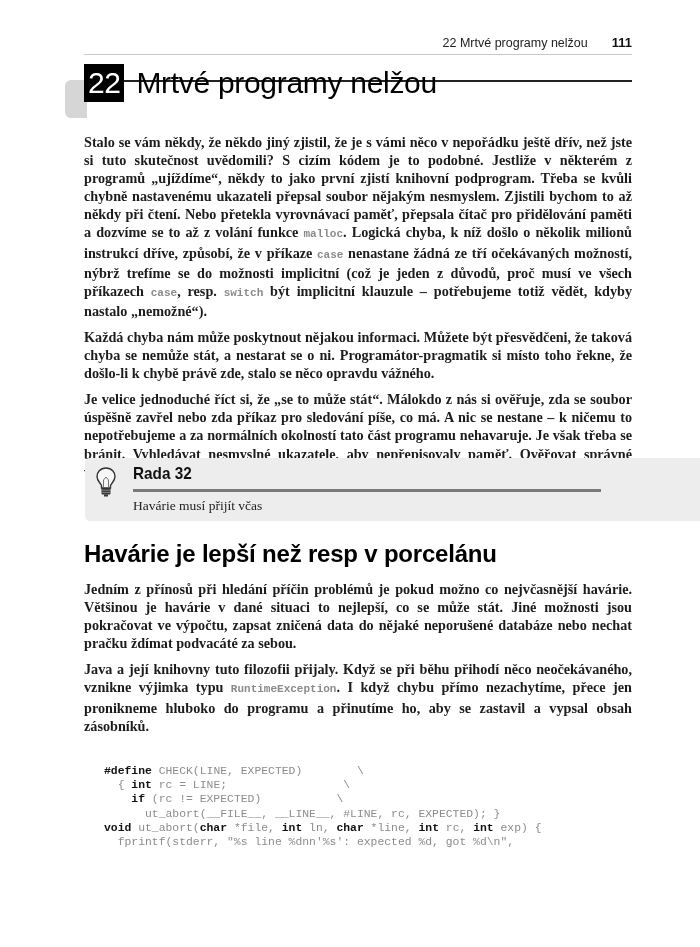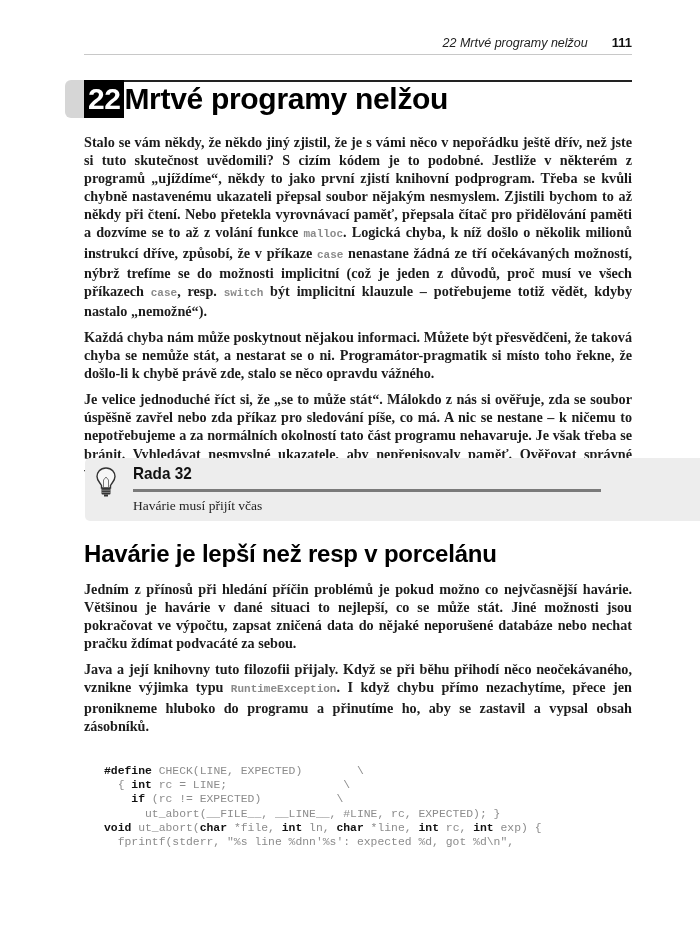--- a/index.html
+++ b/index.html
@@ -5,39 +5,39 @@
     html, body { margin: 0; padding: 0; background: #ffffff; }
     body { width: 700px; height: 947px; position: relative; overflow: hidden; color: #1a1a1a; }
 
     .running-header {
       position: absolute; left: 84px; top: 28px; width: 548px; height: 22px;
       border-bottom: 1px solid #c8c8c8;
       display: flex; justify-content: flex-end; align-items: flex-end;
       padding-bottom: 4px;
       font-family: "Liberation Sans", sans-serif;
     }
-    .running-header .rh-title { font-size: 12.5px; color: #222; margin-right: 24px; font-style: italic; }
+    .running-header .rh-title { font-size: 12.5px; color: #222; margin-right: 24px; }
     .running-header .rh-page { font-size: 13px; font-weight: bold; color: #111; }
 
     .chapter-rule {
       position: absolute; left: 84px; top: 80px; width: 548px; height: 2px; background: #222;
     }
     .chapter-tab {
       position: absolute; left: 65px; top: 80px; width: 22px; height: 38px;
       background: #d6d6d6; border-radius: 6px 0 0 6px;
     }
     .chapter-head {
-      position: absolute; left: 84px; top: 80px; height: 38px; display: flex; align-items: center;
-      font-family: "Liberation Sans", sans-serif; font-weight: bold;
+      position: absolute; left: 84px; top: 64px; height: 38px; display: flex; align-items: center;
+      font-family: "Liberation Sans", sans-serif; font-weight: normal;
     }
     .chapter-num {
       background: #000; color: #fff; font-size: 30px; line-height: 38px; height: 38px;
       padding: 0 4px; letter-spacing: -0.5px;
     }
-    .chapter-title { font-size: 30px; color: #000; margin-left: 0; letter-spacing: -0.3px; }
+    .chapter-title { font-size: 30px; color: #000; margin-left: 12px; letter-spacing: -0.3px; }
 
     .body-text {
       position: absolute; left: 84px; width: 548px;
       font-family: "Liberation Serif", serif; font-size: 14.2px; line-height: 18.1px;
       text-align: justify; color: #1c1c1c;
     }
     .body-text p { margin: 6px 0 8px 0; hyphens: manual; font-weight: bold; }
     .mono { font-family: "Liberation Mono", monospace; font-size: 11px; color: #8a8a8a; }
 
     .tip-box {

